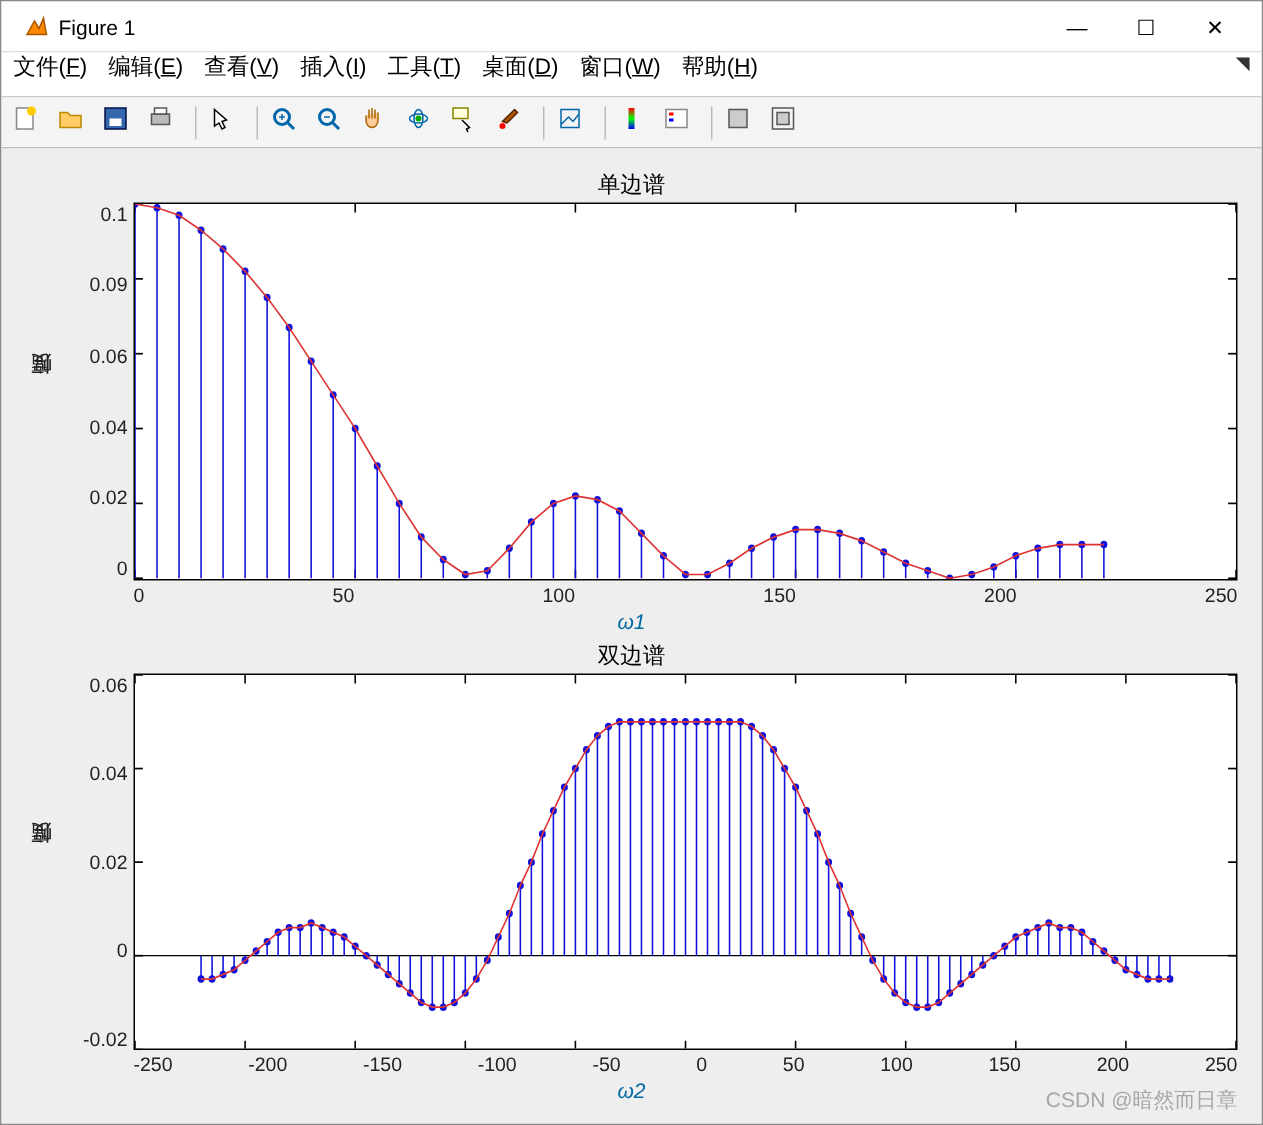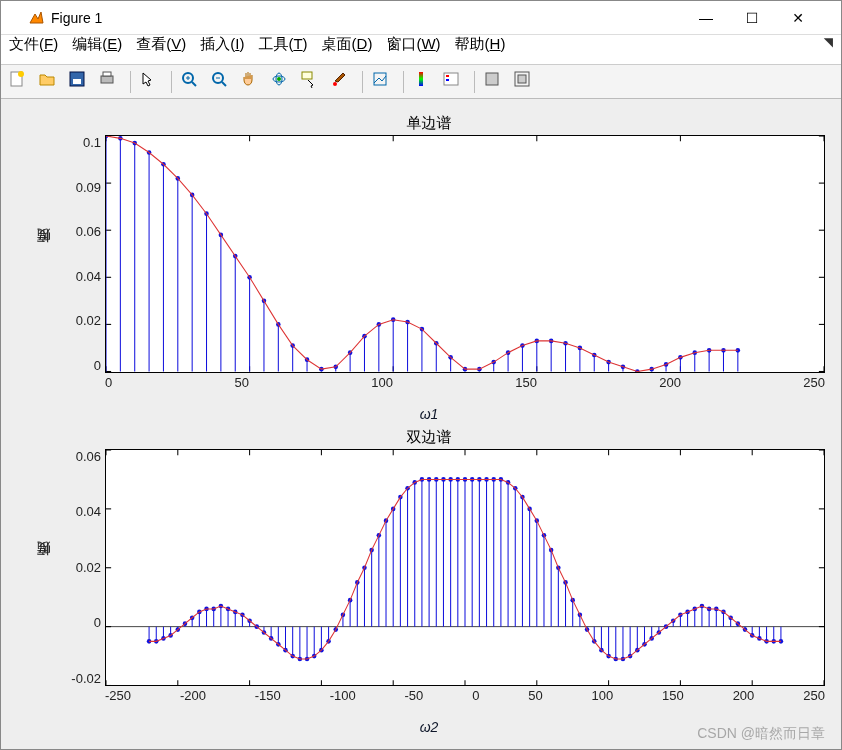--- a/index.html
+++ b/index.html
@@ -1,40 +1,40 @@
 <!DOCTYPE html>
 <html><head>
 <meta charset="utf-8">
 <style>
   * { box-sizing: border-box; margin: 0; padding: 0; }
   body { font-family: "Segoe UI", Tahoma, sans-serif; background: #fff; width: 842px; height: 750px; overflow: hidden; }
   .window { width: 842px; height: 750px; display: flex; flex-direction: column; border: 1px solid #888; background: #fff; }
-  .titlebar { height: 34px; background: #fff; display: flex; align-items: center; padding: 0 20px; border-bottom: 1px solid #ddd; }
+  .titlebar { height: 34px; background: #fff; display: flex; align-items: center; padding: 0 8px; border-bottom: 1px solid #ddd; }
   .titlebar .icon { width: 18px; height: 18px; margin: 0 6px; }
   .titlebar .title { font-size: 14px; color: #000; flex: 1; }
   .titlebar .ctl { width: 46px; height: 30px; display: flex; align-items: center; justify-content: center; font-size: 14px; color: #000; }
   .menubar { height: 30px; display: flex; align-items: flex-start; padding: 0 8px; gap: 14px; font-size: 15px; color: #000; border-bottom: 1px solid #ccc; background: #fff; }
   .menubar .arrow { margin-left: auto; font-size: 12px; color: #333; }
   .menubar span u { text-decoration: underline; }
   .toolbar { height: 34px; display: flex; align-items: center; padding: 0 6px; gap: 4px; background: #f4f4f4; border-bottom: 1px solid #bbb; }
   .tbtn { width: 26px; height: 26px; display: flex; align-items: center; justify-content: center; border: 1px solid transparent; }
   .tsep { width: 1px; height: 22px; background: #bbb; margin: 0 3px; }
-  .figarea { flex: 1; background: #eee; padding: 15px 16px 8px 32px; display: flex; flex-direction: column; position: relative; justify-content: space-between; }
+  .figarea { flex: 1; background: #eee; padding: 15px 16px 8px 16px; display: flex; flex-direction: column; position: relative; justify-content: space-between; }
   .watermark { position: absolute; bottom: 6px; right: 16px; color: rgba(120,120,120,0.6); font-size: 14px; font-family: sans-serif; }
   .subplot { flex: 1; display: flex; flex-direction: column; margin-bottom: 6px; }
   .sub-title { text-align: center; font-size: 15px; color: #000; margin-bottom: 2px; }
   .plotrow { flex: 1; display: flex; }
   .ylabel-vert { width: 20px; display: flex; align-items: center; justify-content: center; }
   .ylabel-vert span { writing-mode: vertical-rl; transform: rotate(180deg); font-size: 14px; color: #222; }
   .yticks { width: 52px; display: flex; flex-direction: column; justify-content: space-between; align-items: flex-end; font-size: 13px; color: #222; padding: 0 4px 0 0; }
   .plotbox { flex: 1; background: #fff; border: 1px solid #000; position: relative; }
   .xrow { display: flex; }
   .xspace { width: 72px; }
   .xticks { flex: 1; display: flex; justify-content: space-between; font-size: 13px; color: #222; margin-top: 2px; }
-  .xlabel { text-align: center; font-size: 14px; font-style: italic; color: #0f172a; margin-top: 16px; }
+  .xlabel { text-align: center; font-size: 14px; font-style: italic; color: #0369a1; margin-top: 2px; }
   svg { width: 100%; height: 100%; display: block; }
   .tick { stroke: #000; stroke-width: 1; }
 </style>
 </head>
 <body>
 
 <div class="window">
   <div class="titlebar">
     <span class="icon">
       <svg viewBox="0 0 18 18">

